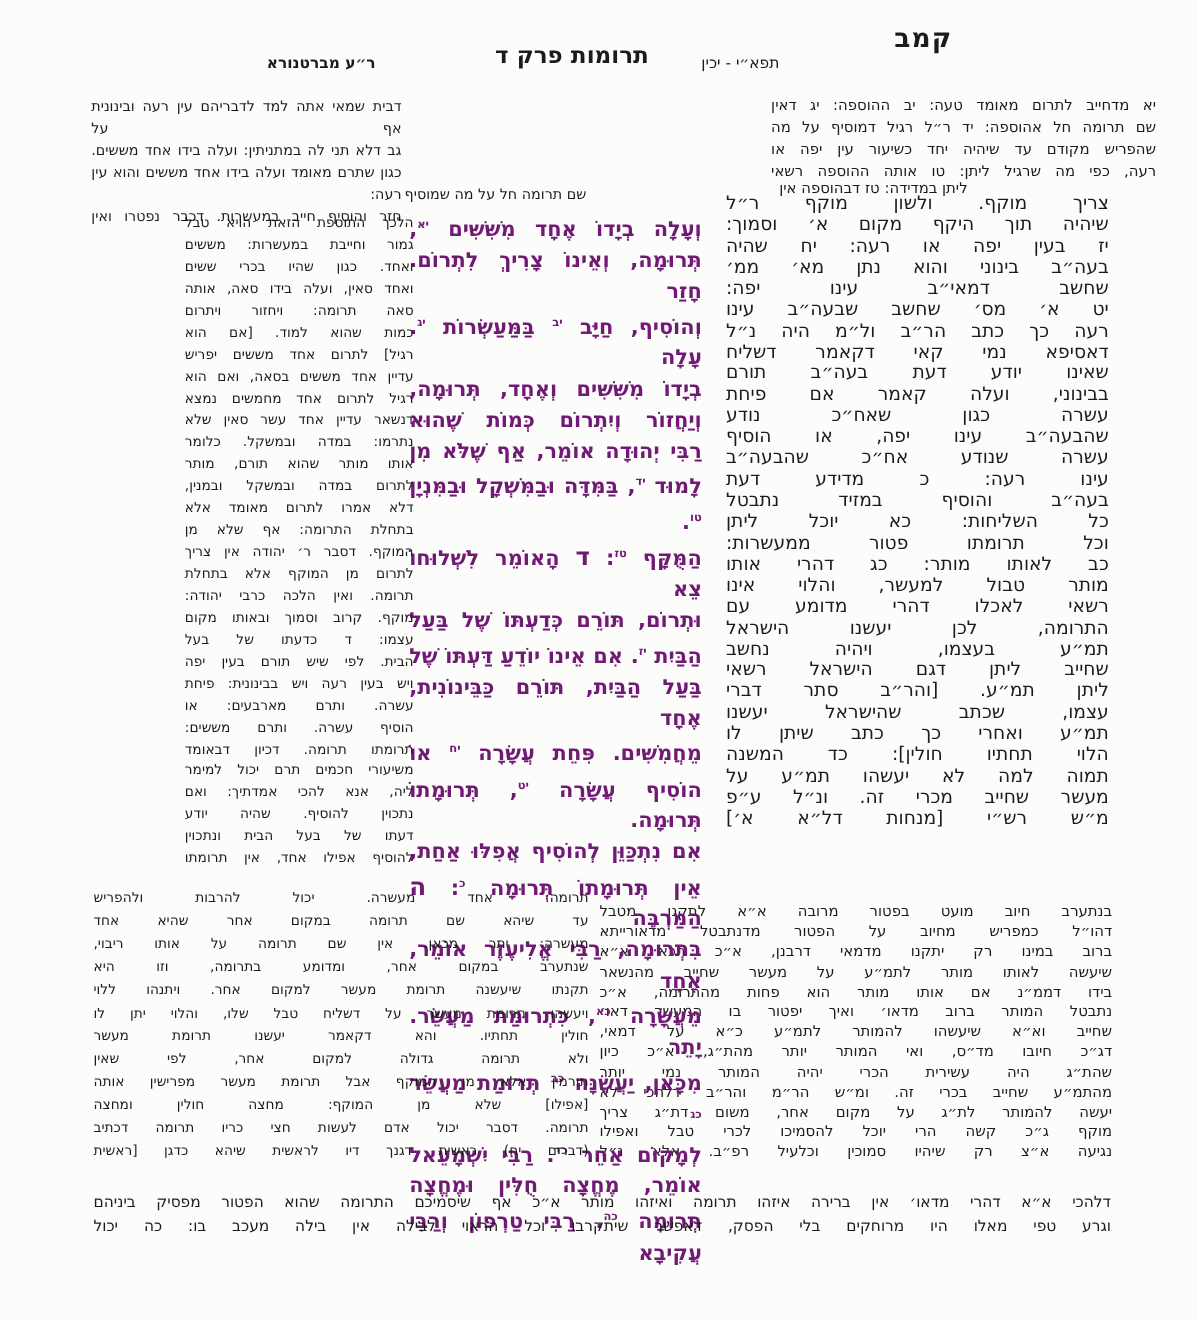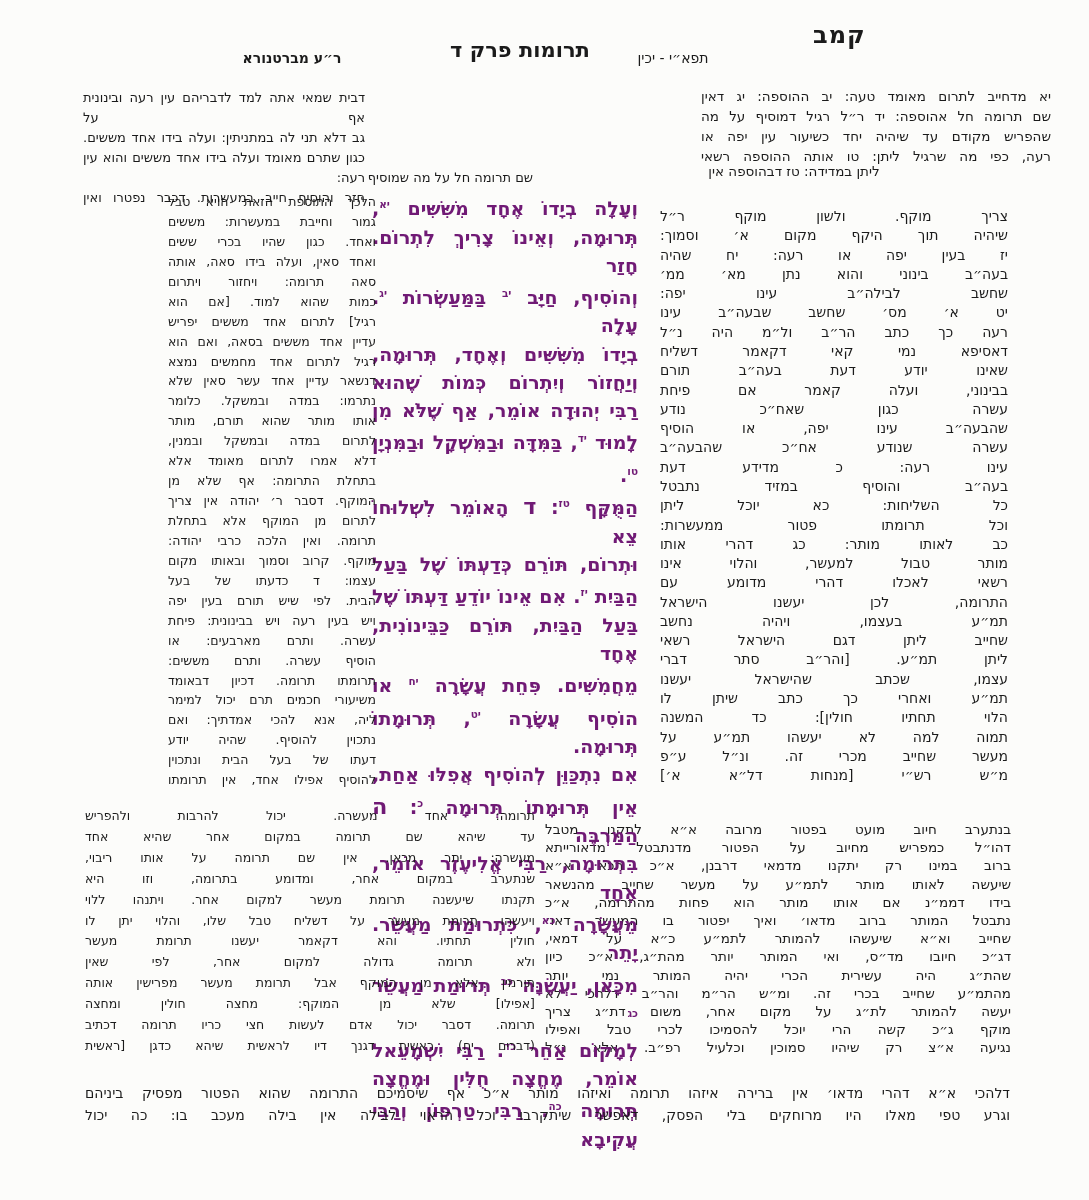--- a/index.html
+++ b/index.html
@@ -15,21 +15,21 @@
   .sup{font-size:0.55em;vertical-align:super;font-weight:700;}
   .secnum{font-size:1.18em;font-weight:900;}
   
   .page-number{left:813px;top:21px;font-size:24px;font-weight:700;letter-spacing:1px;}
   .page-title{left:428px;top:38px;width:184px;text-align:center;font-size:21px;font-weight:700;}
   .label-yachin{left:616px;top:50px;width:114px;text-align:center;font-size:14px;}
   .label-bart{left:230px;top:50px;width:124px;text-align:center;font-size:14px;font-weight:bold;}
   
   .yachin-top{left:658px;top:86px;width:350px;font-size:13.5px;line-height:20px;margin-left:43px;}
   .yachin-top-last{left:660px;top:161px;width:268px;font-size:13.5px;line-height:20px;}
-  .yachin-col{left:660px;top:207px;width:348px;font-size:14px;line-height:19.28px;}
+  .yachin-col{left:660px;top:176px;width:348px;font-size:17px;line-height:19.28px;}
   .yachin-wide{left:545px;top:820px;width:466px;font-size:13.5px;line-height:18.2px;}
   
   .mishnah{left:372px;top:190px;width:266px;font-size:19px;line-height:28.2px;font-weight:700;color:#701a75;}
   
   .bart-top{left:83px;top:88px;width:282px;font-size:13px;line-height:20px;}
   .bart-top-last{left:315px;top:168px;width:218px;font-size:13px;line-height:20px;}
   .bart-col{left:168px;top:192px;width:208px;font-size:12.5px;line-height:19.93px;}
   .bart-wide{left:85px;top:806px;width:450px;font-size:12.5px;line-height:20.9px;}
   
   .footer-lines{left:85px;top:1082px;width:925px;font-size:14px;line-height:22px;}
@@ -51,21 +51,21 @@
       <div class="ln">רעה, כפי מה שרגיל ליתן: טו אותה ההוספה רשאי</div>
     </div>
   <div class="abs yachin-top-last center-last">
       <div class="ln">ליתן במדידה: טז דבהוספה אין</div>
     </div>
   <div class="abs yachin-col">
       <div class="ln">צריך מוקף. ולשון מוקף ר״ל</div>
       <div class="ln">שיהיה תוך היקף מקום א׳ וסמוך:</div>
       <div class="ln">יז בעין יפה או רעה: יח שהיה</div>
       <div class="ln">בעה״ב בינוני והוא נתן מא׳ ממ׳</div>
-      <div class="ln">שחשב לבילה״ב עינו יפה:</div>
+      <div class="ln">שחשב דמאי״ב עינו יפה:</div>
       <div class="ln">יט א׳ מס׳ שחשב שבעה״ב עינו</div>
       <div class="ln">רעה כך כתב הר״ב ול״מ היה נ״ל</div>
       <div class="ln">דאסיפא נמי קאי דקאמר דשליח</div>
       <div class="ln">שאינו יודע דעת בעה״ב תורם</div>
       <div class="ln">בבינוני, ועלה קאמר אם פיחת</div>
       <div class="ln">עשרה כגון שאח״כ נודע</div>
       <div class="ln">שהבעה״ב עינו יפה, או הוסיף</div>
       <div class="ln">עשרה שנודע אח״כ שהבעה״ב</div>
       <div class="ln">עינו רעה: כ מדידע דעת</div>
       <div class="ln">בעה״ב והוסיף במזיד נתבטל</div>

